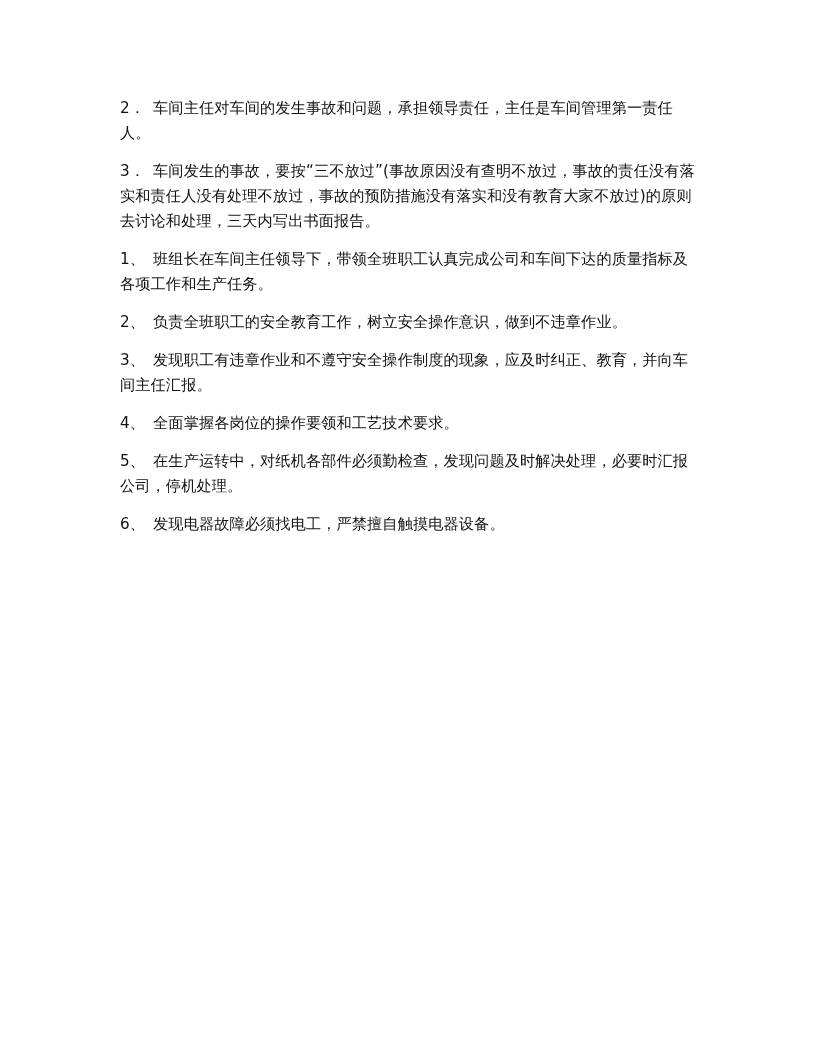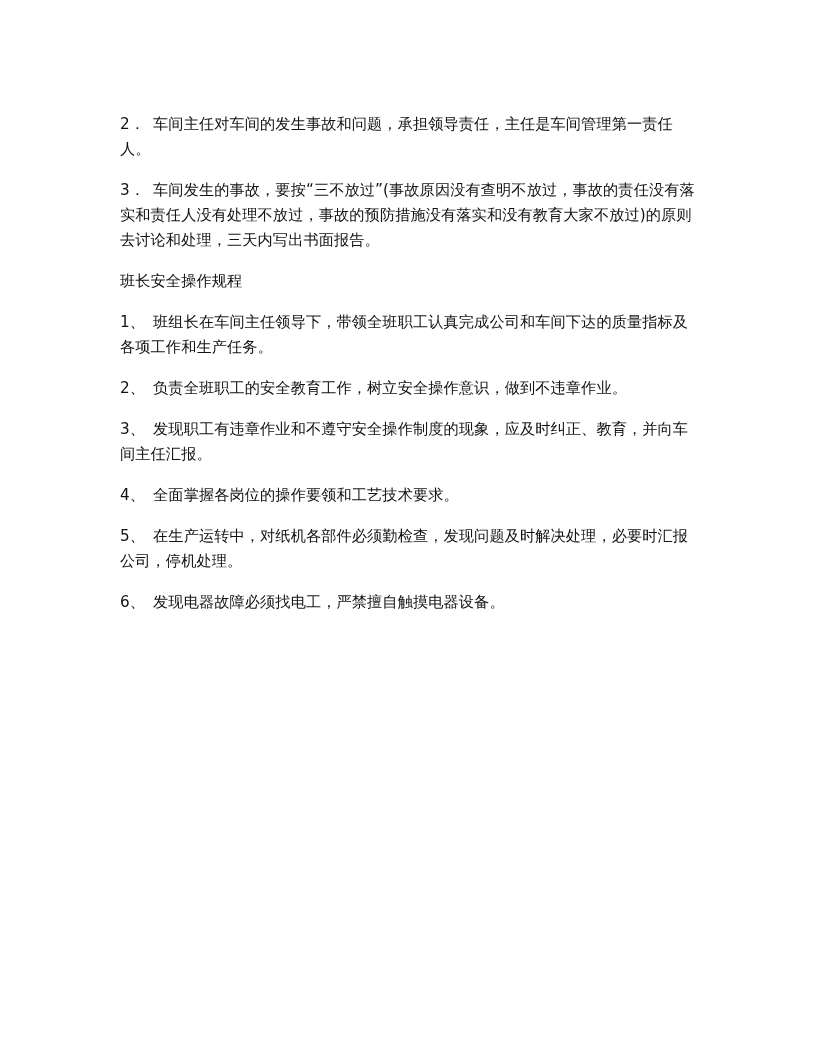--- a/index.html
+++ b/index.html
@@ -17,37 +17,36 @@
     }
     .page {
       position: absolute;
       left: 120px;
       top: 96px;
       width: 578px;
     }
     .para {
       font-size: 15.2px;
       line-height: 25px;
-      margin: 16px 0 13px 0;
+      margin: 0 0 13px 0;
       letter-spacing: 0.1px;
       word-break: break-all;
     }
     .num {
       margin-right: 8px;
     }
   </style>
 </head>
 <body>
 
 <div class="page">
 
   <p class="para"><span class="num">2．</span><span>车间主任对车间的发生事故和问题，承担领导责任，主任是车间管理第一责任人。</span></p>
   <p class="para"><span class="num">3．</span><span>车间发生的事故，要按“三不放过”(事故原因没有查明不放过，事故的责任没有落实和责任人没有处理不放过，事故的预防措施没有落实和没有教育大家不放过)的原则去讨论和处理，三天内写出书面报告。</span></p>
 
-  <p class="para">班长安全操作规程</p>
 
   <p class="para"><span class="num">1、</span><span>班组长在车间主任领导下，带领全班职工认真完成公司和车间下达的质量指标及各项工作和生产任务。</span></p>
   <p class="para"><span class="num">2、</span><span>负责全班职工的安全教育工作，树立安全操作意识，做到不违章作业。</span></p>
   <p class="para"><span class="num">3、</span><span>发现职工有违章作业和不遵守安全操作制度的现象，应及时纠正、教育，并向车间主任汇报。</span></p>
   <p class="para"><span class="num">4、</span><span>全面掌握各岗位的操作要领和工艺技术要求。</span></p>
   <p class="para"><span class="num">5、</span><span>在生产运转中，对纸机各部件必须勤检查，发现问题及时解决处理，必要时汇报公司，停机处理。</span></p>
   <p class="para"><span class="num">6、</span><span>发现电器故障必须找电工，严禁擅自触摸电器设备。</span></p>
 
 </div>
 

